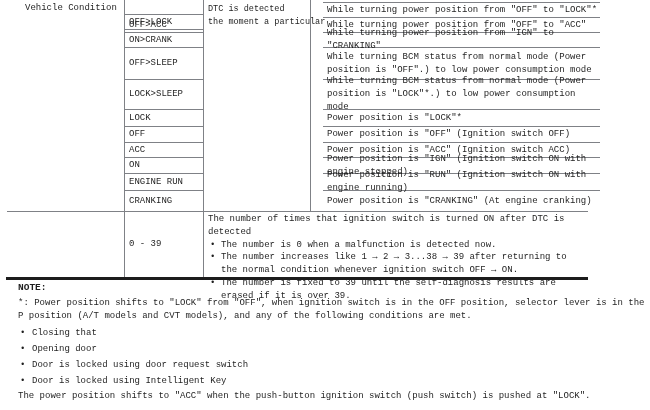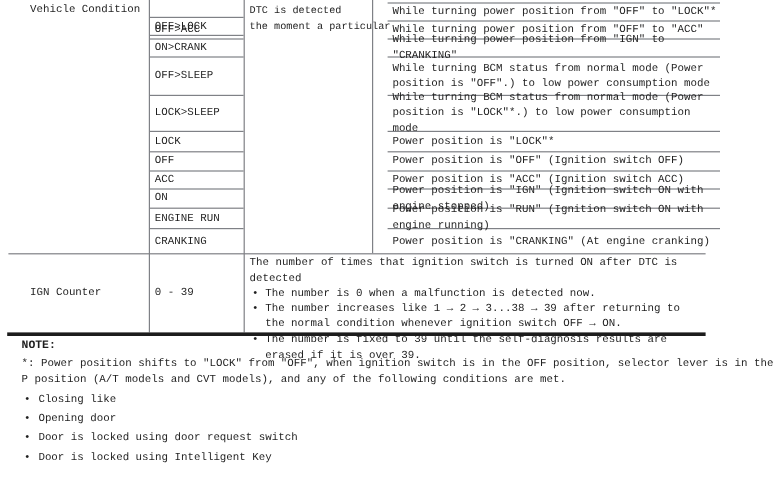--- a/index.html
+++ b/index.html
@@ -78,21 +78,20 @@
   <div class="c4" style="top:33px;height:15px">While turning power position from "IGN" to "CRANKING"</div>
   <div class="c4" style="top:48px;height:32px">While turning BCM status from normal mode (Power position is "OFF".) to low power consumption mode</div>
   <div class="c4" style="top:80px;height:30px">While turning BCM status from normal mode (Power position is "LOCK"*.) to low power consumption mode</div>
   <div class="c4" style="top:110px;height:17px">Power position is "LOCK"*</div>
   <div class="c4" style="top:127px;height:16px">Power position is "OFF" (Ignition switch OFF)</div>
   <div class="c4" style="top:143px;height:15px">Power position is "ACC" (Ignition switch ACC)</div>
   <div class="c4" style="top:158px;height:16px">Power position is "IGN" (Ignition switch ON with engine stopped)</div>
   <div class="c4" style="top:174px;height:17px">Power position is "RUN" (Ignition switch ON with engine running)</div>
   <div class="c4 nb" style="top:191px;height:20px">Power position is "CRANKING" (At engine cranking)</div>
 
-  <div class="c1" style="top:211px;height:66px">IGN Counter</div>
   <div class="c2 nb" style="top:211px;height:66px">0 - 39</div>
   <div class="igncell">
     <div>The number of times that ignition switch is turned ON after DTC is detected</div>
     <div class="brow">
       <span class="bdot">•</span>
       <span class="btext">The number is 0 when a malfunction is detected now.</span>
     </div>
     <div class="brow">
       <span class="bdot">•</span>
       <span class="btext">The number increases like 1 → 2 → 3...38 → 39 after returning to the normal condition whenever ignition switch OFF → ON.</span>
@@ -101,29 +100,30 @@
       <span class="bdot">•</span>
       <span class="btext">The number is fixed to 39 until the self-diagnosis results are erased if it is over 39.</span>
     </div>
   </div>
 
   <div id="note">
     <div class="note-h">NOTE:</div>
     <div class="note-p">*: Power position shifts to "LOCK" from "OFF", when ignition switch is in the OFF position, selector lever is in the P position (A/T models and CVT models), and any of the following conditions are met.</div>
     <div class="note-b">
       <span class="nb-dot">•</span>
-      <span>Closing like</span>
+      <span>Closing that</span>
     </div>
     <div class="note-b">
       <span class="nb-dot">•</span>
       <span>Opening door</span>
     </div>
     <div class="note-b">
       <span class="nb-dot">•</span>
       <span>Door is locked using door request switch</span>
     </div>
     <div class="note-b">
       <span class="nb-dot">•</span>
       <span>Door is locked using Intelligent Key</span>
     </div>
+    <div class="note-c">The power position shifts to "ACC" when the push-button ignition switch (push switch) is pushed at "LOCK".</div>
   </div>
 
 </div>
 
 </body></html>

